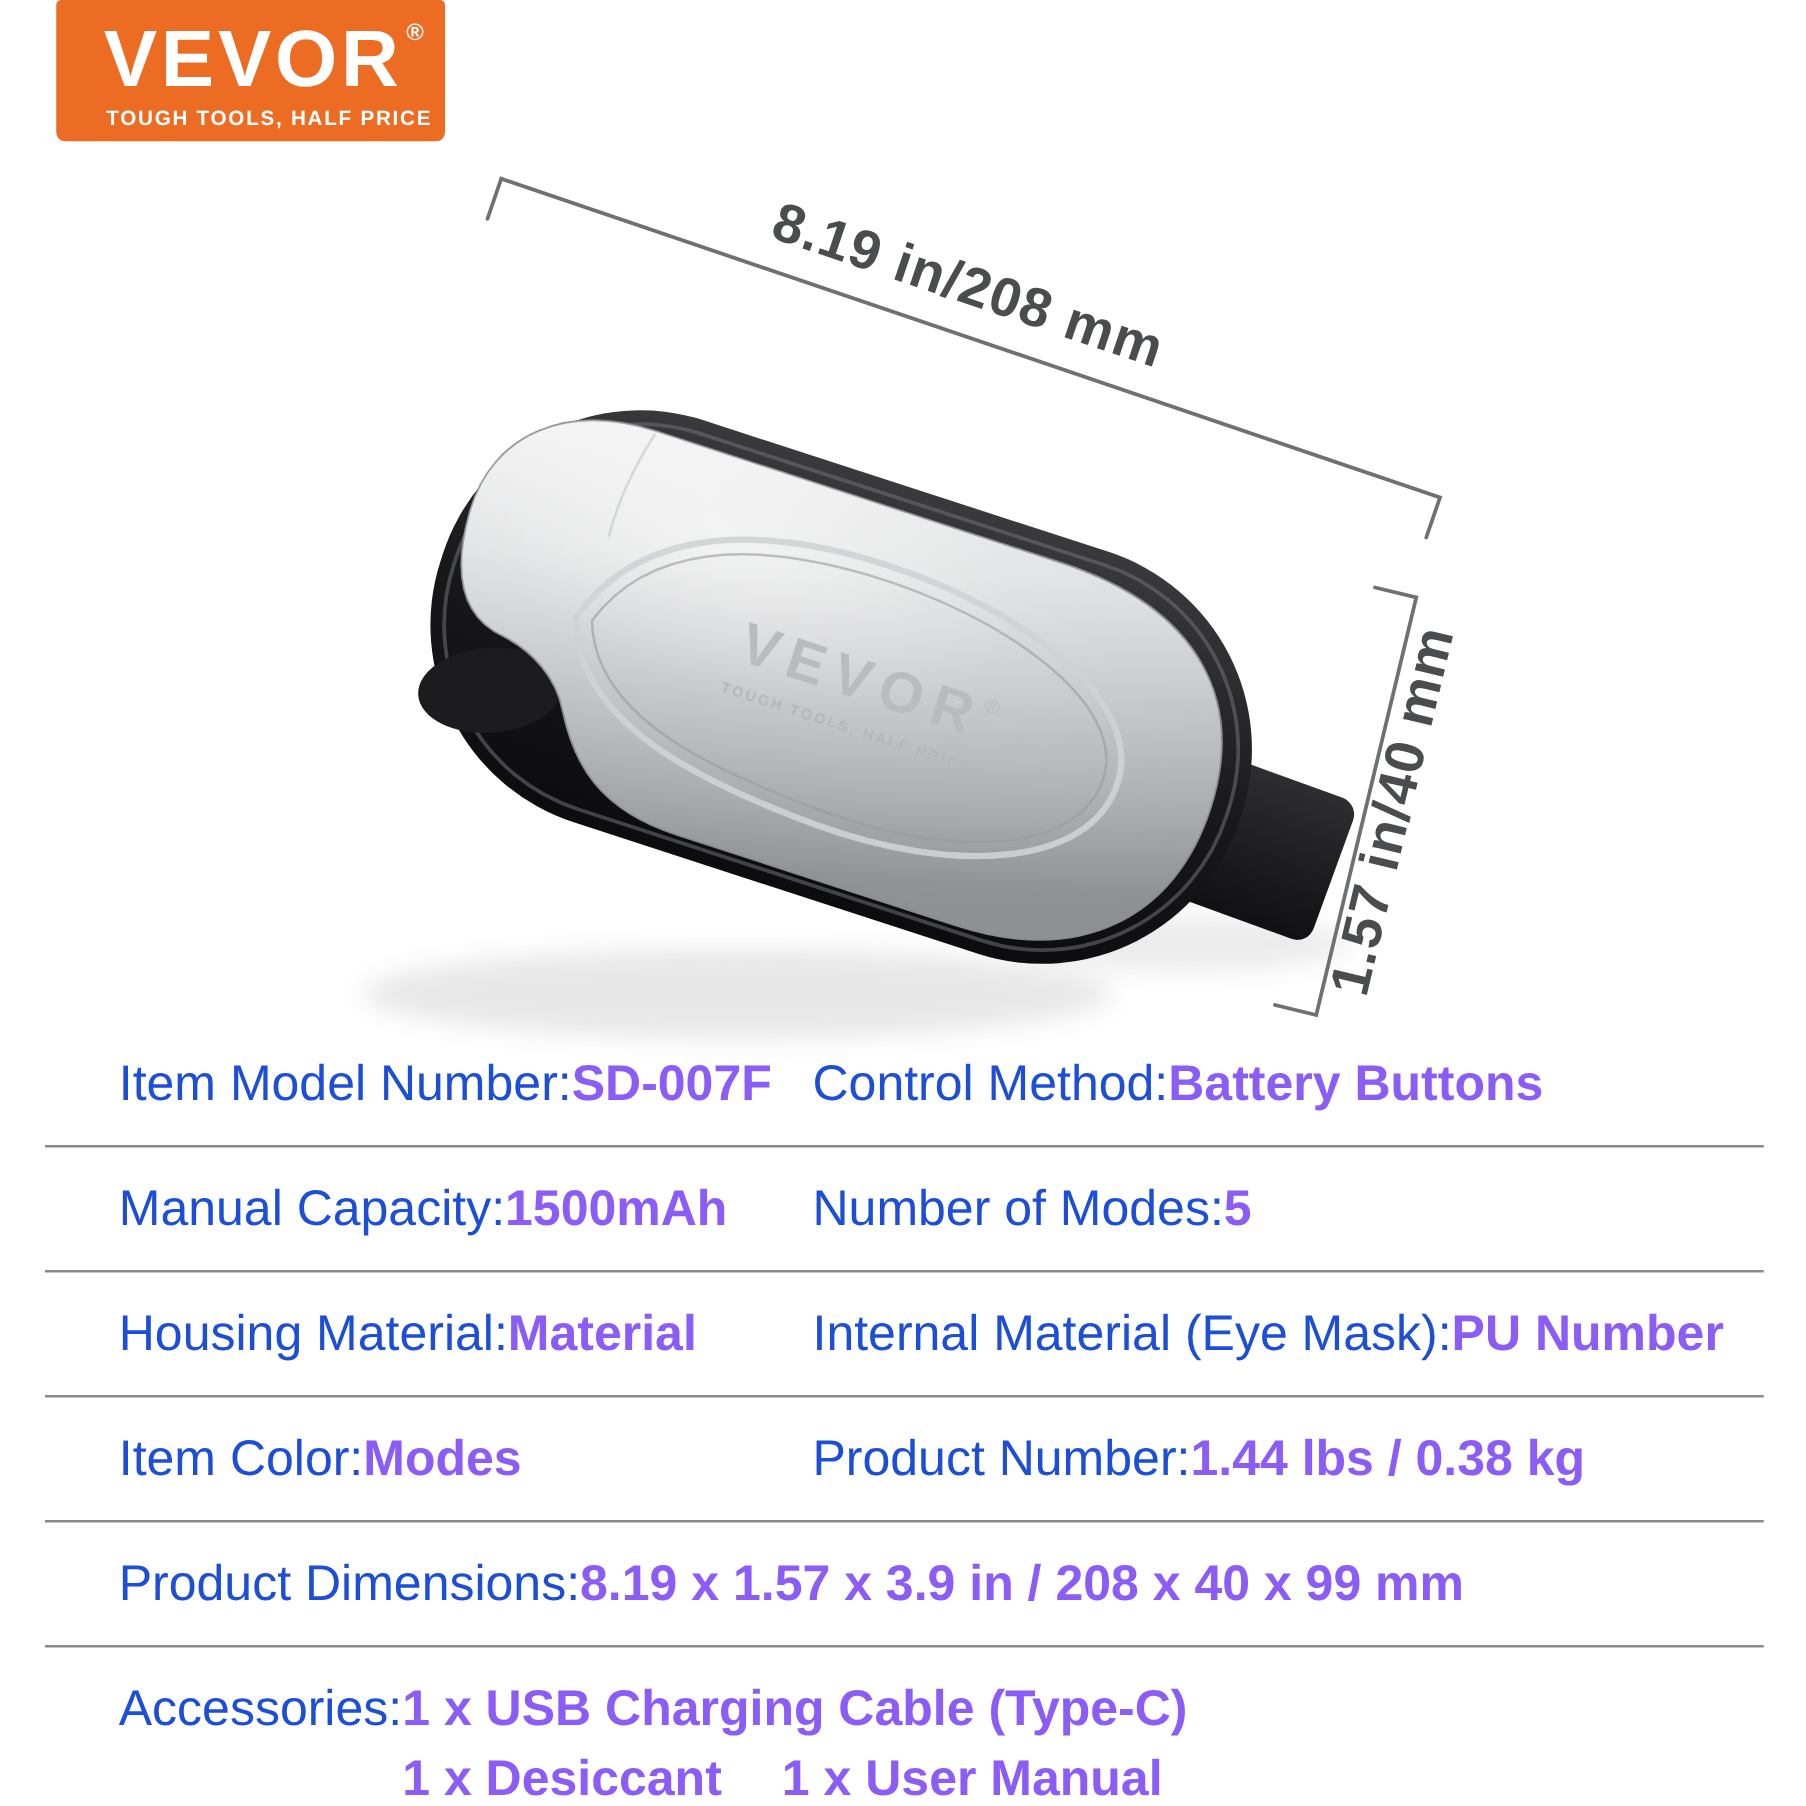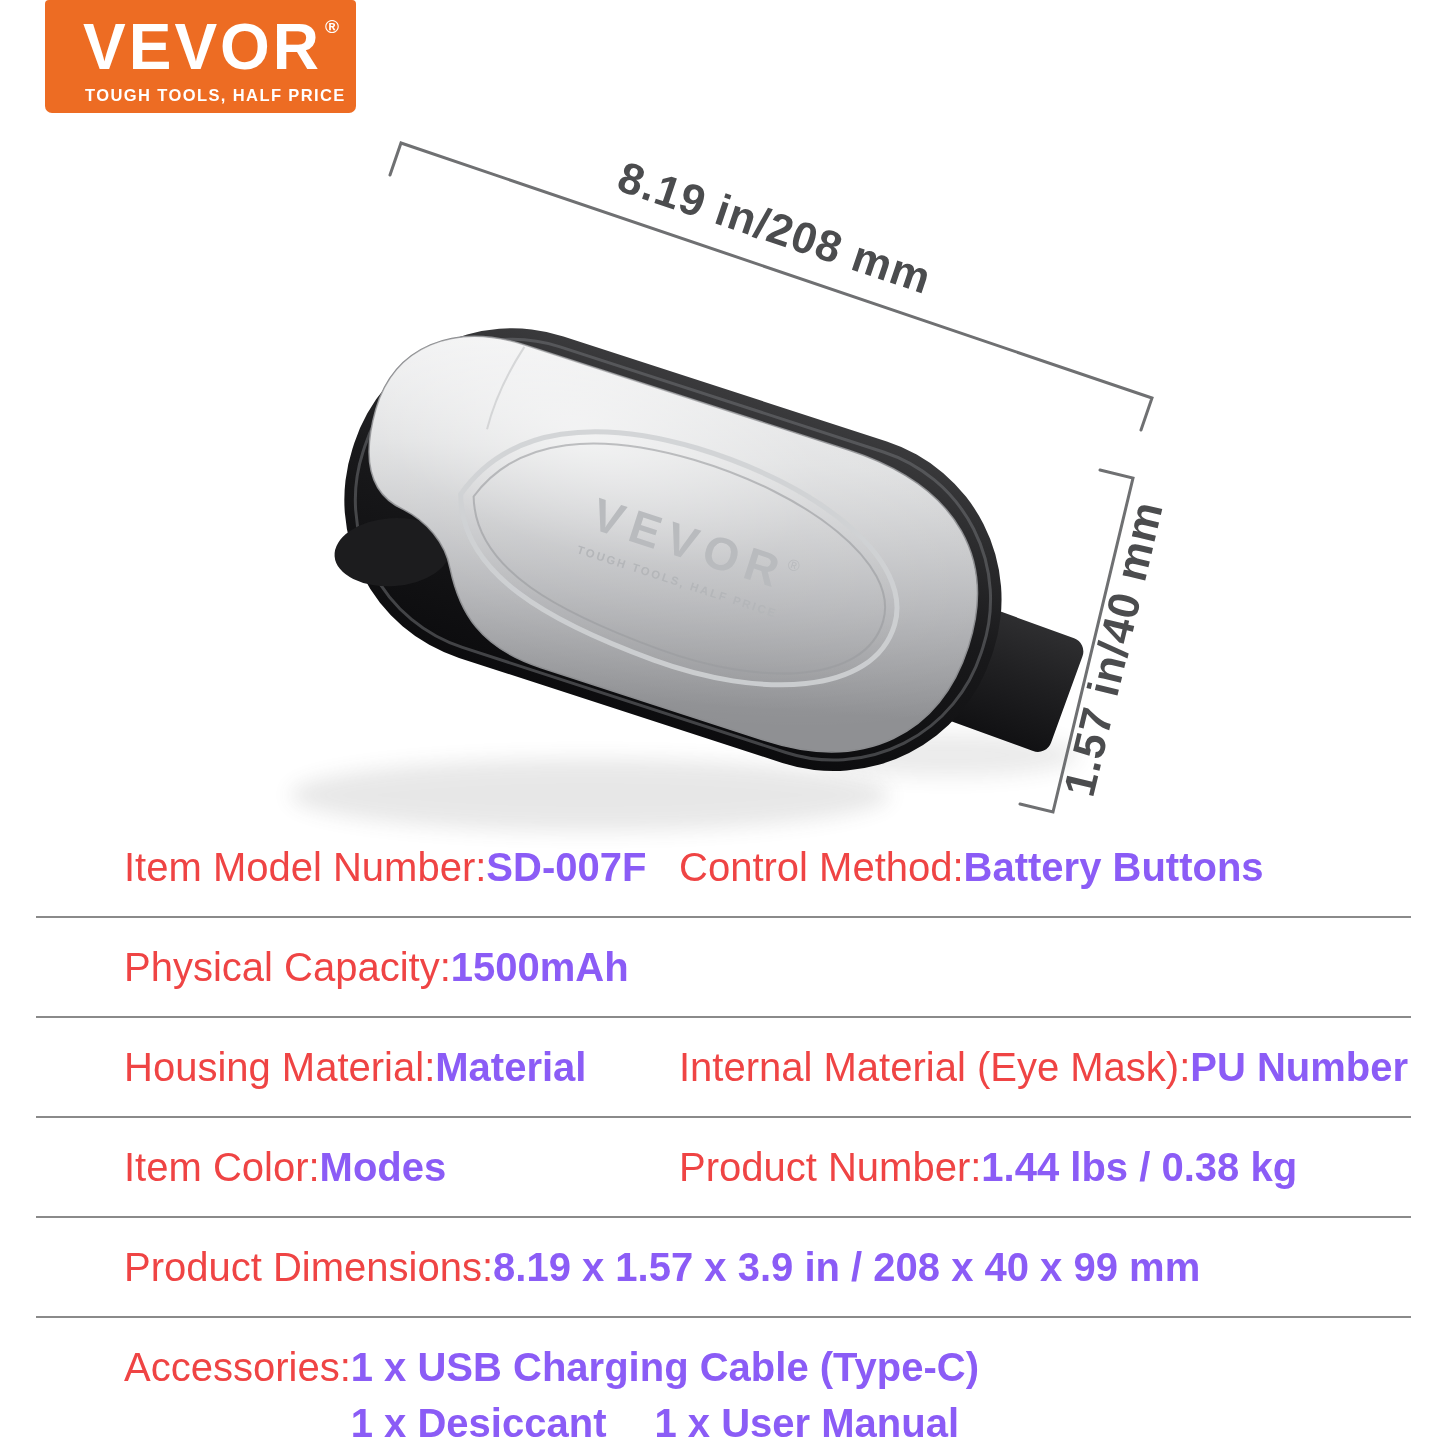--- a/index.html
+++ b/index.html
@@ -21,21 +21,21 @@
   .logo-tagline{
     margin:7px 0 0 40px;font-size:16.5px;font-weight:700;letter-spacing:1.4px;white-space:nowrap;
   }
   
   .art{position:absolute;left:0;top:0;}
   .dim-text{font-size:44px;font-weight:700;fill:#4B4C4E;letter-spacing:1px;}
   
   .spec{position:absolute;left:36px;top:818px;width:1375px;font-size:40px;line-height:1.2;}
   .row{border-bottom:2px solid #8a8a8a;padding:25px 0 25px 59px;}
   .row.cols{display:grid;grid-template-columns:555px 1fr;align-items:baseline;}
-  .label{color:#ef4444;margin-left:29px;}
+  .label{color:#1d4ed8;}
   .value{color:#8b5cf6;font-weight:700;}
   .acc-wrap{display:flex;align-items:flex-start;}
   .acc-lines{display:flex;flex-direction:column;}
   .acc-line2{margin-top:8px;}
   .acc-gap{display:inline-block;width:48px;}
   .nowrap{white-space:nowrap;}
 </style>
 </head>
 <body>
 
@@ -143,21 +143,24 @@
     <div class="nowrap">
       <span class="label">Item Model Number:</span><span class="value">SD-007F</span>
     </div>
     <div class="nowrap">
       <span class="label">Control Method:</span><span class="value">Battery Buttons</span>
     </div>
   </div>
 
   <div class="row cols">
     <div class="nowrap">
-      <span class="label">Physical Capacity:</span><span class="value">1500mAh</span>
+      <span class="label">Manual Capacity:</span><span class="value">1500mAh</span>
+    </div>
+    <div class="nowrap">
+      <span class="label">Number of Modes:</span><span class="value">5</span>
     </div>
   </div>
 
   <div class="row cols">
     <div class="nowrap">
       <span class="label">Housing Material:</span><span class="value">Material</span>
     </div>
     <div class="nowrap">
       <span class="label">Internal Material (Eye Mask):</span><span class="value">PU Number</span>
     </div>

